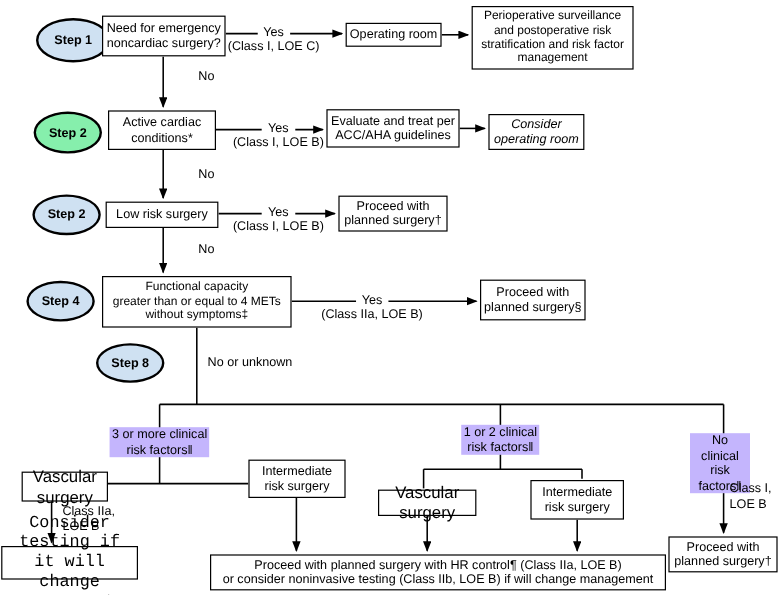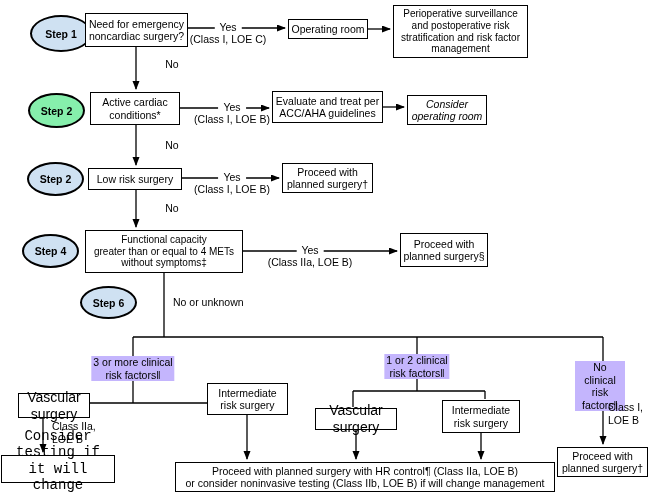--- a/index.html
+++ b/index.html
@@ -88,21 +88,21 @@
   <div class="ellipse" style="left: 28px; top: 93px; width: 57px; height: 35px; background: #86efac;">
       <span>Step 2</span>
     </div>
   <div class="ellipse" style="left: 27px; top: 162px; width: 57px; height: 34px; background: rgb(207, 225, 242);">
       <span>Step 2</span>
     </div>
   <div class="ellipse" style="left: 22px; top: 234px; width: 57px; height: 34px; background: rgb(207, 225, 242); text-align: right;">
       <span>Step 4</span>
     </div>
   <div class="ellipse" style="left: 80px; top: 286px; width: 57px; height: 33px; background: rgb(207, 225, 242);">
-      <span>Step 6</span>
+      <span>Step 8</span>
     </div>
 
   <div class="box" style="left:85px;top:13px;width:103px;height:34px;">Need for emergency
 noncardiac surgery?</div>
   <div class="box" style="left:288px;top:19px;width:80px;height:20px;">Operating room</div>
   <div class="box f10" style="left:393px;top:5px;width:135px;height:53px;text-align:center;">Perioperative surveillance
 and postoperative risk
 stratification and risk factor
 management</div>
 

